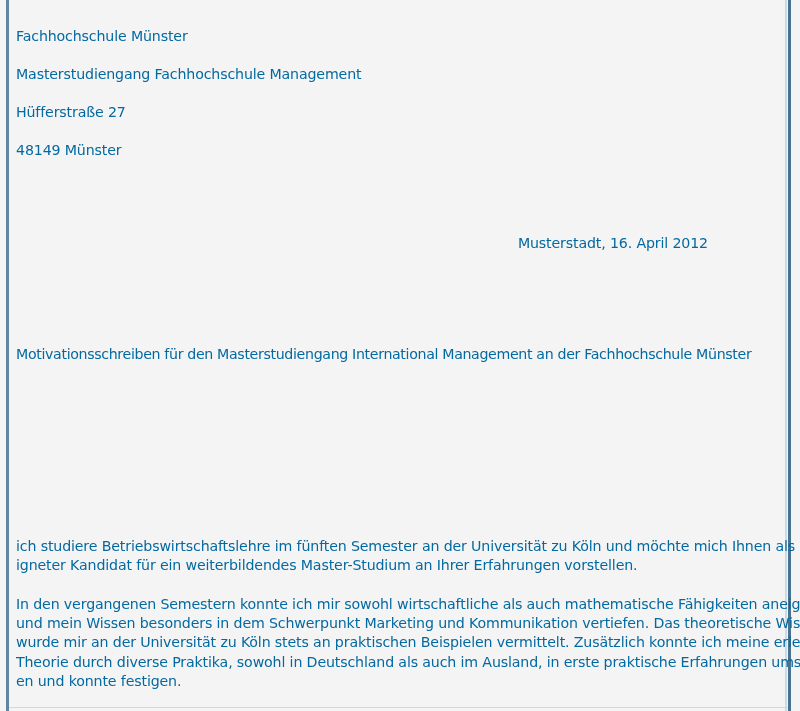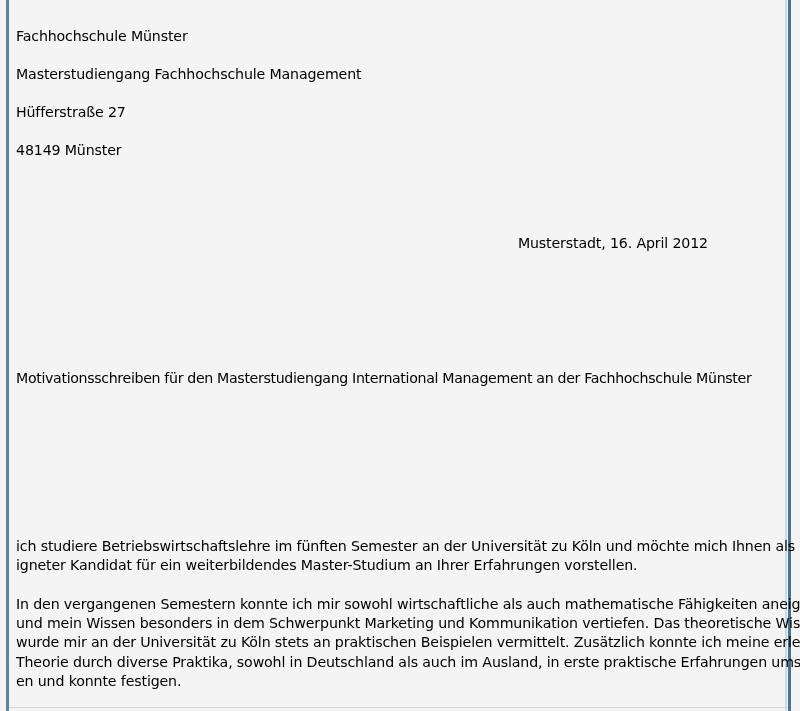--- a/index.html
+++ b/index.html
@@ -9,21 +9,21 @@
       height: 711px;
       overflow: hidden;
       background: #f4f4f4;
     }
     .page {
       position: relative;
       width: 800px;
       height: 711px;
       background: #f4f4f4;
       font-family: "DejaVu Sans", sans-serif;
-      color: #000000;
+      color: #0369a1;
     }
     .left-rule {
       position: absolute;
       left: 6px;
       top: 0;
       width: 3px;
       height: 711px;
       background: #5e86a3;
     }
     .right-rule {
@@ -84,21 +84,21 @@
 
   <div>
     <div class="line" style="left:16px; top:28px;">Fachhochschule Münster</div>
     <div class="line" style="left:16px; top:66px;">Masterstudiengang Fachhochschule Management</div>
     <div class="line" style="left:16px; top:104px;">Hüfferstraße 27</div>
     <div class="line" style="left:16px; top:142px;">48149 Münster</div>
   </div>
 
   <div class="line" style="right:92px; top:235px;text-align:right;">Musterstadt, 16. April 2012</div>
 
-  <div class="line subject" style="left:16px; top:346px;margin-top:24px;">Motivationsschreiben für den Masterstudiengang International Management an der Fachhochschule Münster</div>
+  <div class="line subject" style="left:16px; top:346px;">Motivationsschreiben für den Masterstudiengang International Management an der Fachhochschule Münster</div>
 
 
   <div class="para" style="top:537px;">
     <span class="pl">ich studiere Betriebswirtschaftslehre im fünften Semester an der Universität zu Köln und möchte mich Ihnen als gee-</span>
     <span class="pl">igneter Kandidat für ein weiterbildendes Master-Studium an Ihrer Erfahrungen vorstellen.</span>
   </div>
 
   <div class="para" style="top:595px;">
     <span class="pl">In den vergangenen Semestern konnte ich mir sowohl wirtschaftliche als auch mathematische Fähigkeiten aneignen</span>
     <span class="pl">und mein Wissen besonders in dem Schwerpunkt Marketing und Kommunikation vertiefen. Das theoretische Wissen</span>

